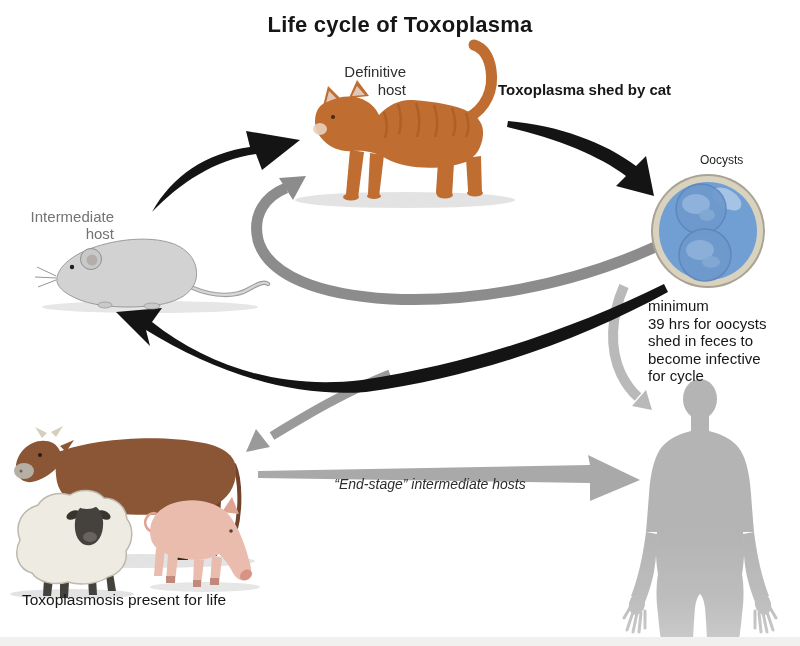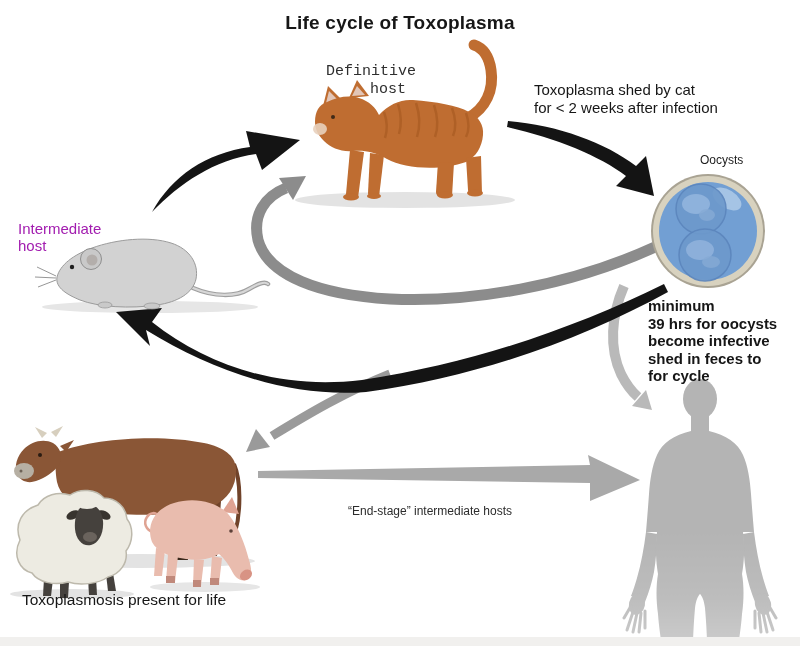--- a/index.html
+++ b/index.html
@@ -1,26 +1,26 @@
 <!DOCTYPE html>
 <html><head>
 <meta charset="utf-8">
 <style>
   html,body{margin:0;padding:0;background:#ffffff;}
   .stage{position:relative;width:800px;height:646px;background:#ffffff;overflow:hidden;
          font-family:"Liberation Sans",sans-serif;}
   .stage svg{position:absolute;left:0;top:0;}
   .txt{position:absolute;color:#161616;z-index:2;}
-  .title{left:0;top:12px;width:800px;text-align:center;font-size:19px;font-weight:bold;letter-spacing:.2px;}
-  .definitive{left:326px;top:63px;width:80px;text-align:right;font-size:15px;line-height:18px;color:#2e2e2e;font-family:Liberation Mono, monospace;}
-  .shed{left:534px;top:81px;font-size:15px;font-weight:normal;line-height:18px;white-space:nowrap;}
+  .title{left:0;top:12px;width:800px;text-align:center;font-size:22px;font-weight:bold;letter-spacing:.2px;}
+  .definitive{left:326px;top:63px;width:80px;text-align:right;font-size:15px;line-height:18px;color:#2e2e2e;}
+  .shed{left:498px;top:81px;font-size:15px;font-weight:bold;line-height:18px;white-space:nowrap;}
   .oocysts-label{left:700px;top:153px;font-size:12px;color:#1d1d1d;}
-  .minimum{left:648px;top:297px;font-size:15px;font-weight:bold;line-height:17.6px;white-space:nowrap;}
-  .intermediate{left:18px;top:220px;width:96px;text-align:left;font-size:15px;line-height:17px;color:#a21caf;}
-  .endstage{left:290px;top:504px;width:280px;text-align:center;font-size:12px;color:#2c2c2c;}
+  .minimum{left:648px;top:297px;font-size:15px;font-weight:normal;line-height:17.6px;white-space:nowrap;}
+  .intermediate{left:18px;top:208px;width:96px;text-align:right;font-size:15px;line-height:17px;color:#737373;}
+  .endstage{left:290px;top:476px;width:280px;text-align:center;font-size:14px;color:#2c2c2c;font-style:italic;}
   .present{left:22px;top:591px;font-size:15.5px;font-weight:normal;}
 </style>
 </head>
 <body>
 
 <div class="stage">
 
   <svg width="800" height="646" viewBox="0 0 800 646">
     <defs>
       <linearGradient id="fadeGrad" gradientUnits="userSpaceOnUse" x1="0" y1="390" x2="0" y2="648">
@@ -203,30 +203,29 @@
 
   <div class="txt title">Life cycle of Toxoplasma</div>
 
   <div class="txt definitive">
     <div>Definitive</div>
     <div>host</div>
   </div>
 
   <div class="txt shed">
     <div>Toxoplasma shed by cat</div>
-    <div>for &lt; 2 weeks after infection</div>
   </div>
 
   <div class="txt oocysts-label">Oocysts</div>
 
   <div class="txt minimum">
     <div>minimum</div>
     <div>39 hrs for oocysts</div>
+    <div>shed in feces to</div>
     <div>become infective</div>
-    <div>shed in feces to</div>
     <div>for cycle</div>
   </div>
 
   <div class="txt intermediate">
     <div>Intermediate</div>
     <div>host</div>
   </div>
 
   <div class="txt endstage">“End-stage” intermediate hosts</div>
 

